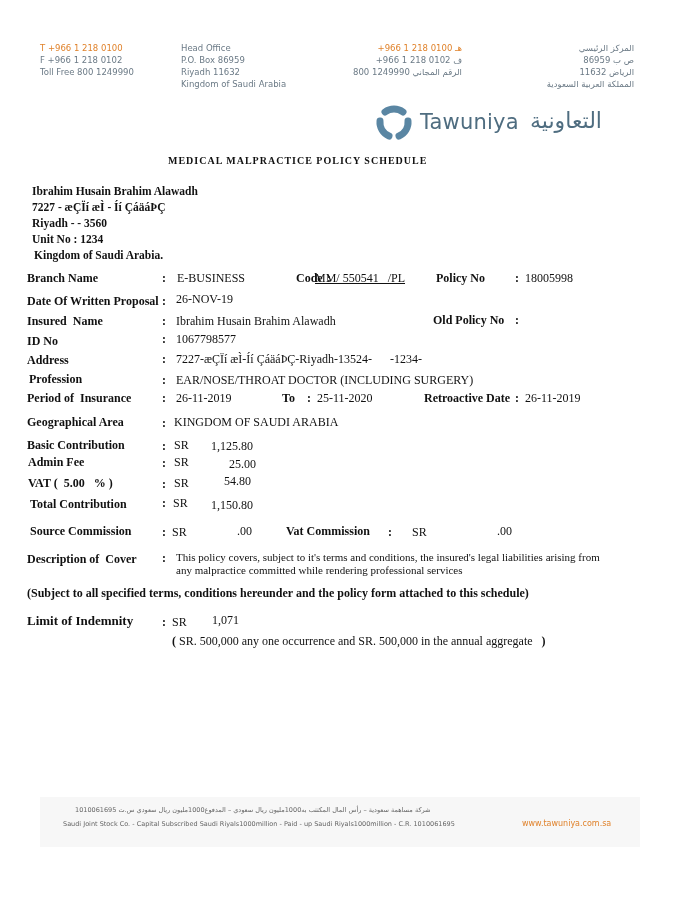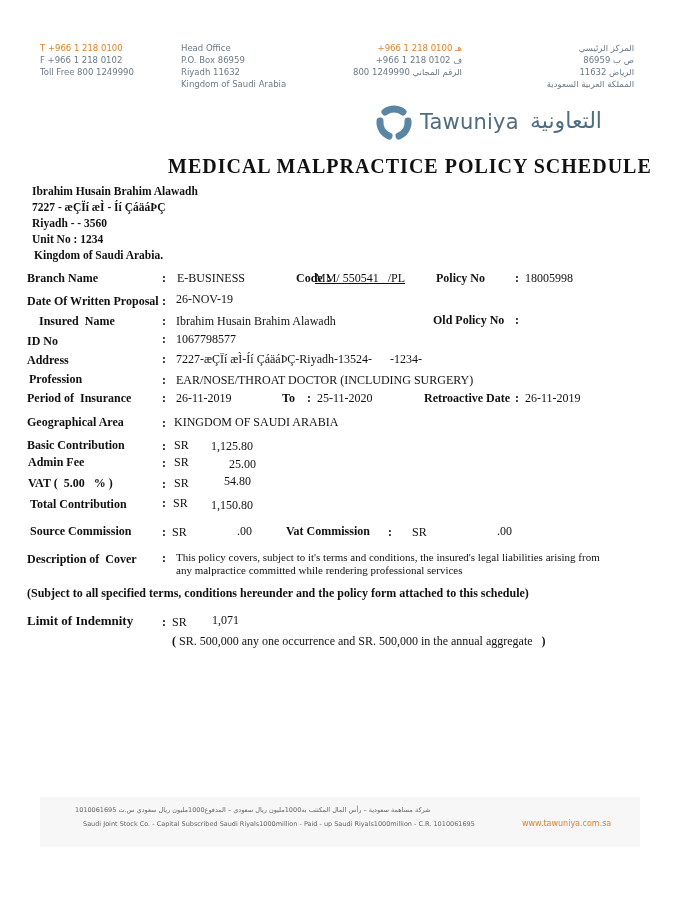--- a/index.html
+++ b/index.html
@@ -3,21 +3,21 @@
 <meta charset="utf-8">
 <style>
   html, body { margin:0; padding:0; background:#ffffff; }
   body { width:700px; height:900px; position:relative; overflow:hidden; font-family:"Liberation Serif", serif; color:#111; }
   .abs { position:absolute; }
   .hdr { font-family:"DejaVu Sans", sans-serif; font-size:8.5px; line-height:12px; color:#6b7a86;margin-top:25px; }
   .hdr .orange { color:#e0822b; }
   .hdr-r { text-align:right; direction:rtl; }
   .logo-text { font-family:"DejaVu Sans", sans-serif; font-size:21px; color:#4f6d80; letter-spacing:0.2px; }
   .logo-ar { font-family:"DejaVu Sans", sans-serif; font-size:22px; color:#4f6d80; direction:rtl; }
-  .title { font-weight:bold; font-size:20px; letter-spacing:1px; }
+  .title { font-weight:bold; font-size:10px; letter-spacing:1px; }
   .addr { font-weight:bold; font-size:11.5px; line-height:16px; }
   .lbl { font-weight:bold; font-size:12px; }
   .val { font-size:12px; }
   .colon { font-weight:bold; font-size:12px; }
   .small { font-size:11px; line-height:13px; }
   .footer-box { background:#f7f7f7; }
   .foot { font-family:"DejaVu Sans", sans-serif; font-size:6.5px; color:#666; }
   .foot-url { font-family:"DejaVu Sans", sans-serif; font-size:8px; color:#e0822b; }
 </style>
 </head>
@@ -75,21 +75,21 @@
 <div class="abs colon" style="left:327px;top:271px;">:</div>
 <div class="abs val" style="left:315px;top:271px;white-space:pre;text-decoration:underline;">MM/ 550541   /PL</div>
 <div class="abs lbl" style="left:436px;top:271px;">Policy No</div>
 <div class="abs colon" style="left:515px;top:271px;">:</div>
 <div class="abs val" style="left:525px;top:271px;">18005998</div>
 
 <div class="abs lbl" style="left:27px;top:294px;">Date Of Written Proposal</div>
 <div class="abs colon" style="left:162px;top:294px;">:</div>
 <div class="abs val" style="left:176px;top:292px;">26-NOV-19</div>
 
-<div class="abs lbl" style="left:27px;top:314px;white-space:pre;margin-left:12px;">Insured  Name</div>
+<div class="abs lbl" style="left:27px;top:314px;white-space:pre;">Insured  Name</div>
 <div class="abs colon" style="left:162px;top:314px;">:</div>
 <div class="abs val" style="left:176px;top:314px;">Ibrahim Husain Brahim Alawadh</div>
 <div class="abs lbl" style="left:433px;top:313px;">Old Policy No</div>
 <div class="abs colon" style="left:515px;top:313px;">:</div>
 <div class="abs val" style="left:525px;top:313px;"></div>
 
 <div class="abs lbl" style="left:27px;top:334px;">ID No</div>
 <div class="abs colon" style="left:162px;top:332px;">:</div>
 <div class="abs val" style="left:176px;top:332px;">1067798577</div>
 
@@ -155,14 +155,14 @@
 <div class="abs val" style="left:172px;top:615px;">SR</div>
 <div class="abs val" style="left:212px;top:613px;">1,071</div>
 <div class="abs val" style="left:172px;top:634px;white-space:nowrap;">
   <span class="lbl">(</span>
   <span>SR. 500,000 any one occurrence and SR. 500,000 in the annual aggregate</span>
   <span class="lbl" style="margin-left:6px">)</span>
 </div>
 
 <div class="abs footer-box" style="left:40px;top:797px;width:600px;height:50px;"></div>
 <div class="abs foot" style="left:75px;top:806px;direction:rtl;">شركة مساهمة سعودية – رأس المال المكتتب به1000مليون ريال سعودي – المدفوع1000مليون ريال سعودي س.ت 1010061695</div>
-<div class="abs foot" style="left:83px;top:820px;">Saudi Joint Stock Co. - Capital Subscribed Saudi Riyals1000million - Paid - up Saudi Riyals1000million - C.R. 1010061695</div>
+<div class="abs foot" style="left:63px;top:820px;">Saudi Joint Stock Co. - Capital Subscribed Saudi Riyals1000million - Paid - up Saudi Riyals1000million - C.R. 1010061695</div>
 <div class="abs foot-url" style="left:522px;top:819px;">www.tawuniya.com.sa</div>
 
 </body></html>

